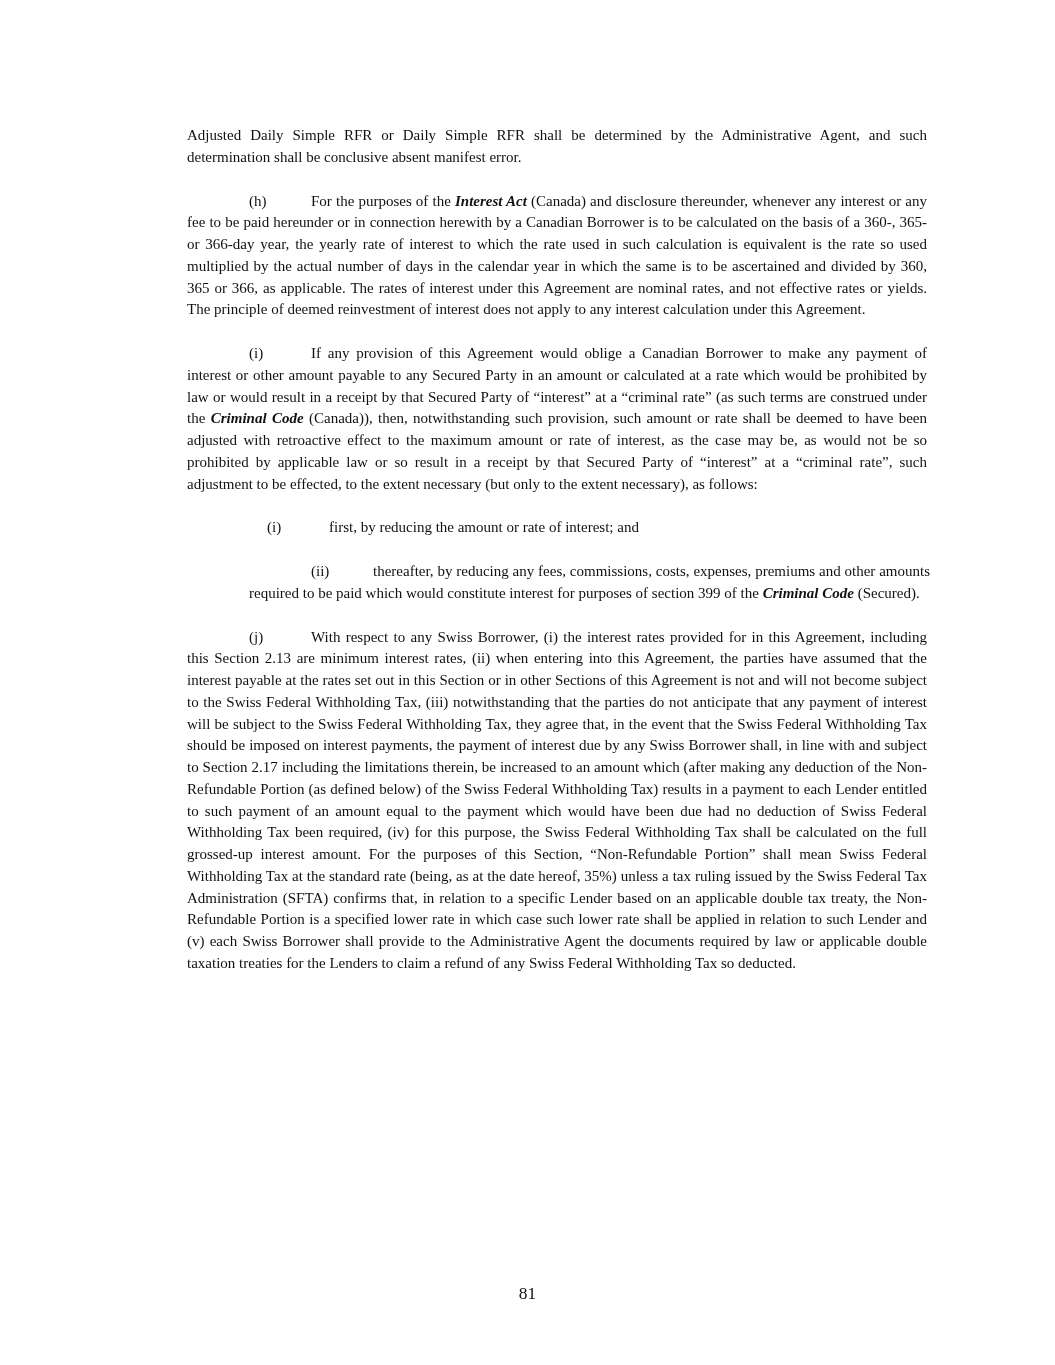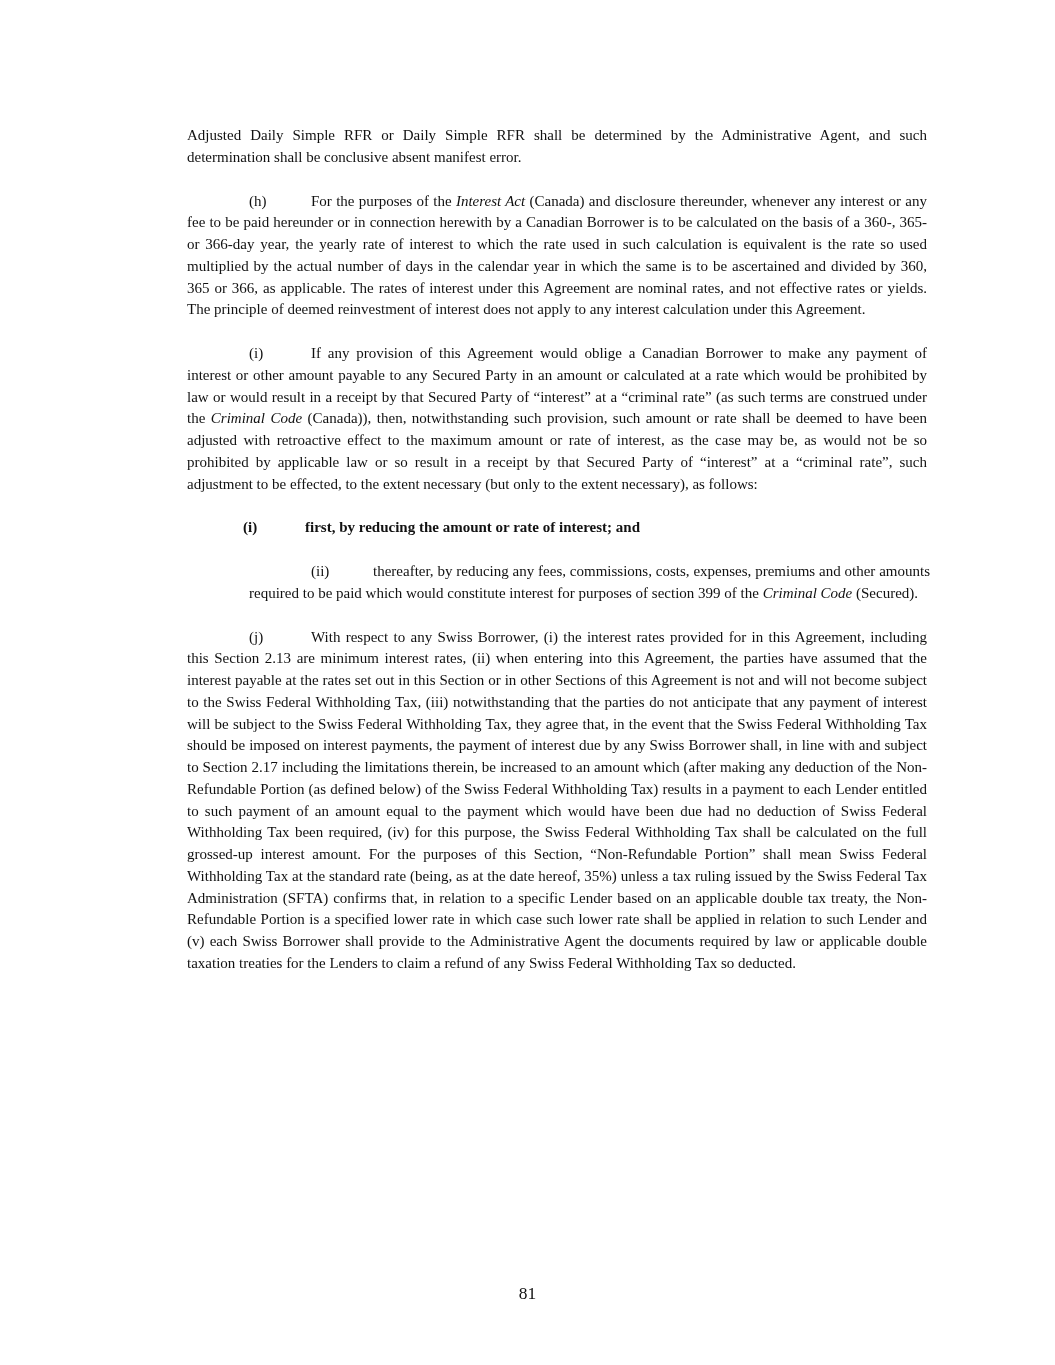--- a/index.html
+++ b/index.html
@@ -10,23 +10,23 @@
   }
   .page { position: absolute; left: 187px; top: 125px; width: 740px; }
   .p {
     font-size: 15px; line-height: 21.75px;
     text-align: justify; margin: 0;
   }
   .indent { text-indent: 62px; }
   .tab { display: inline-block; width: 62px; text-indent: 0; }
   .sub { margin-left: 62px; width: 681px; }
   .sub-first { text-indent: 62px; }
-  .single { margin-left: 56px; font-weight: bold; }
+  .single { margin-left: 80px; }
   .single .tab { width: 62px; }
-  i { font-style: italic; }
+  i { font-style: italic; font-weight: bold; }
   .gap { height: 22px; }
   .pagenum {
     position: absolute; top: 1283px; left: 0; width: 1055px;
     text-align: center; font-size: 17.4px;
   }
 </style>
 </head>
 <body>
 
 <div class="page">

